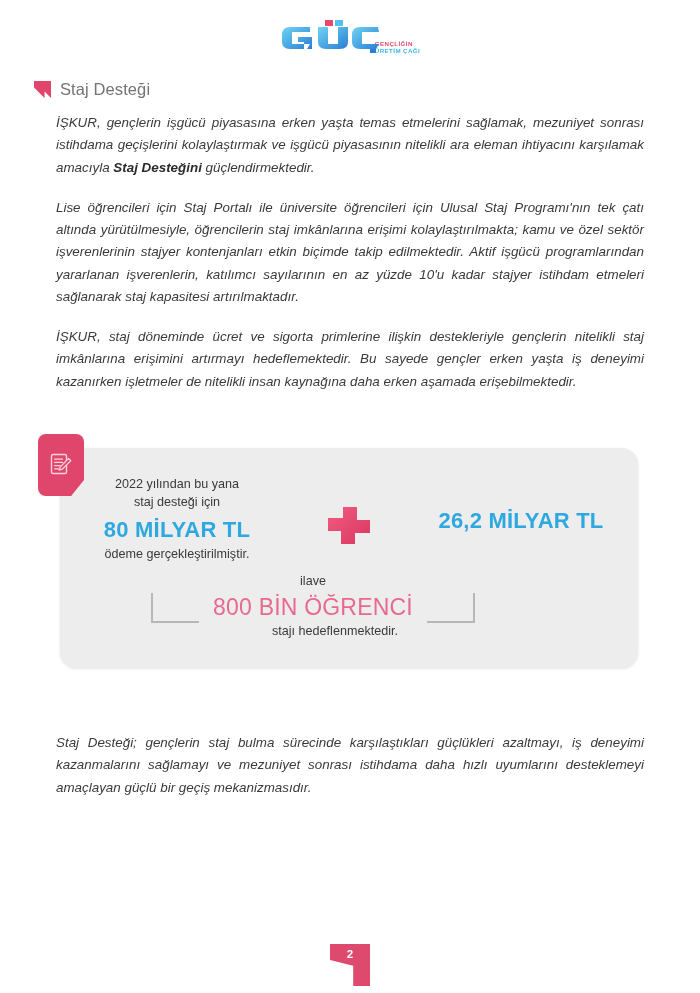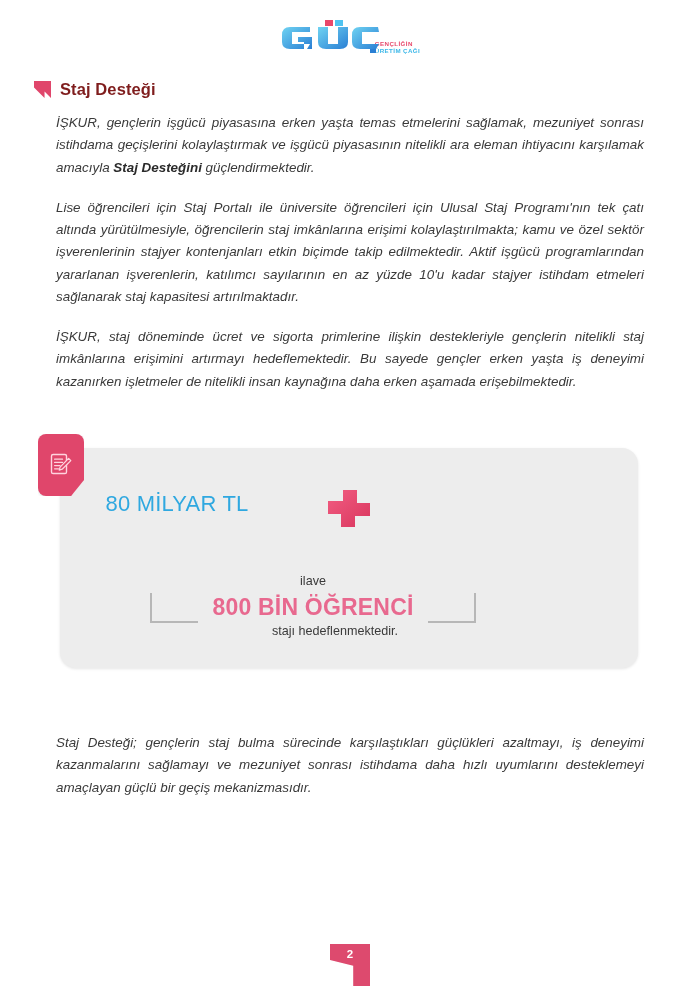--- a/index.html
+++ b/index.html
@@ -71,22 +71,22 @@
   }
   .flag-bullet {
     width: 17px;
     height: 17px;
     background: #e0466b;
     clip-path: polygon(0 0, 100% 0, 100% 100%, 62% 62%, 62% 100%, 0 38%);
     transform: rotate(0deg);
   }
   .section-title {
     font-size: 16.5px;
-    font-weight: bold;
-    color: #7f1d1d;
+    font-weight: normal;
+    color: #737373;
     letter-spacing: 0.1px;
   }
 
   
   .body-copy {
     position: absolute;
     left: 56px;
     width: 588px;
   }
   .body-copy p {
@@ -144,21 +144,21 @@
     width: 226px;
     text-align: center;
   }
   .stat-lead {
     font-size: 12.6px;
     line-height: 1.42;
     color: #3a3a3a;
   }
   .stat-big {
     font-size: 22px;
-    font-weight: normal;
+    font-weight: bold;
     color: #2fa8e0;
     letter-spacing: 0.2px;
     margin: 5px 0 3px 0;
     white-space: nowrap;
   }
   .stat-tail {
     font-size: 12.6px;
     line-height: 1.42;
     color: #3a3a3a;
   }
@@ -196,21 +196,21 @@
   .bracket.left {
     border-left: 2px solid #b7b7b7;
     border-bottom: 2px solid #b7b7b7;
   }
   .bracket.right {
     border-right: 2px solid #b7b7b7;
     border-bottom: 2px solid #b7b7b7;
   }
   .stat-highlight {
     font-size: 23px;
-    font-weight: bold;
+    font-weight: normal;
     color: #e8698f;
     letter-spacing: 0.2px;
     white-space: nowrap;
   }
   .stats-bottom .tail {
     font-size: 12.6px;
     color: #3a3a3a;
     margin-top: 1px;
     padding-left: 44px;
   }
@@ -288,36 +288,42 @@
     <p><span>İŞKUR, gençlerin işgücü piyasasına erken yaşta temas etmelerini sağlamak, mezuniyet sonrası istihdama geçişlerini kolaylaştırmak ve işgücü piyasasının nitelikli ara eleman ihtiyacını karşılamak amacıyla </span><b>Staj Desteğini</b><span> güçlendirmektedir.</span></p>
     <p>Lise öğrencileri için Staj Portalı ile üniversite öğrencileri için Ulusal Staj Programı'nın tek çatı altında yürütülmesiyle, öğrencilerin staj imkânlarına erişimi kolaylaştırılmakta; kamu ve özel sektör işverenlerinin stajyer kontenjanları etkin biçimde takip edilmektedir. Aktif işgücü programlarından yararlanan işverenlerin, katılımcı sayılarının en az yüzde 10'u kadar stajyer istihdam etmeleri sağlanarak staj kapasitesi artırılmaktadır.</p>
     <p>İŞKUR, staj döneminde ücret ve sigorta primlerine ilişkin destekleriyle gençlerin nitelikli staj imkânlarına erişimini artırmayı hedeflemektedir. Bu sayede gençler erken yaşta iş deneyimi kazanırken işletmeler de nitelikli insan kaynağına daha erken aşamada erişebilmektedir.</p>
   </div>
 
   <div class="callout">
 
     <div class="stats-row">
 
       <div class="stat">
+        <div class="stat-lead">
+          <div>2022 yılından bu yana</div>
+          <div>staj desteği için</div>
+        </div>
         <div class="stat-big">80 MİLYAR TL</div>
+        <div class="stat-tail">ödeme gerçekleştirilmiştir.</div>
       </div>
 
       <div class="plus-mark">
         <svg width="50" height="44" viewBox="0 0 50 44" aria-hidden="true">
           <defs>
             <linearGradient id="plusgrad" x1="0" y1="0" x2="1" y2="1">
               <stop offset="0%" stop-color="#f25d82"></stop>
               <stop offset="100%" stop-color="#d9365e"></stop>
             </linearGradient>
           </defs>
           <path d="M19 4 L33 4 L33 17 L46 17 L46 30 L31 30 L31 41 L17 41 L17 28 L4 28 L4 15 L19 15 Z" fill="url(#plusgrad)"></path>
         </svg>
       </div>
 
       <div class="stat">
+        <div class="stat-big">26,2 MİLYAR TL</div>
       </div>
 
     </div>
 
     <div class="stats-bottom">
       <div class="ilave">ilave</div>
       <div class="bracket-line">
         <div class="bracket left"></div>
         <div class="stat-highlight">800 BİN ÖĞRENCİ</div>
         <div class="bracket right"></div>

